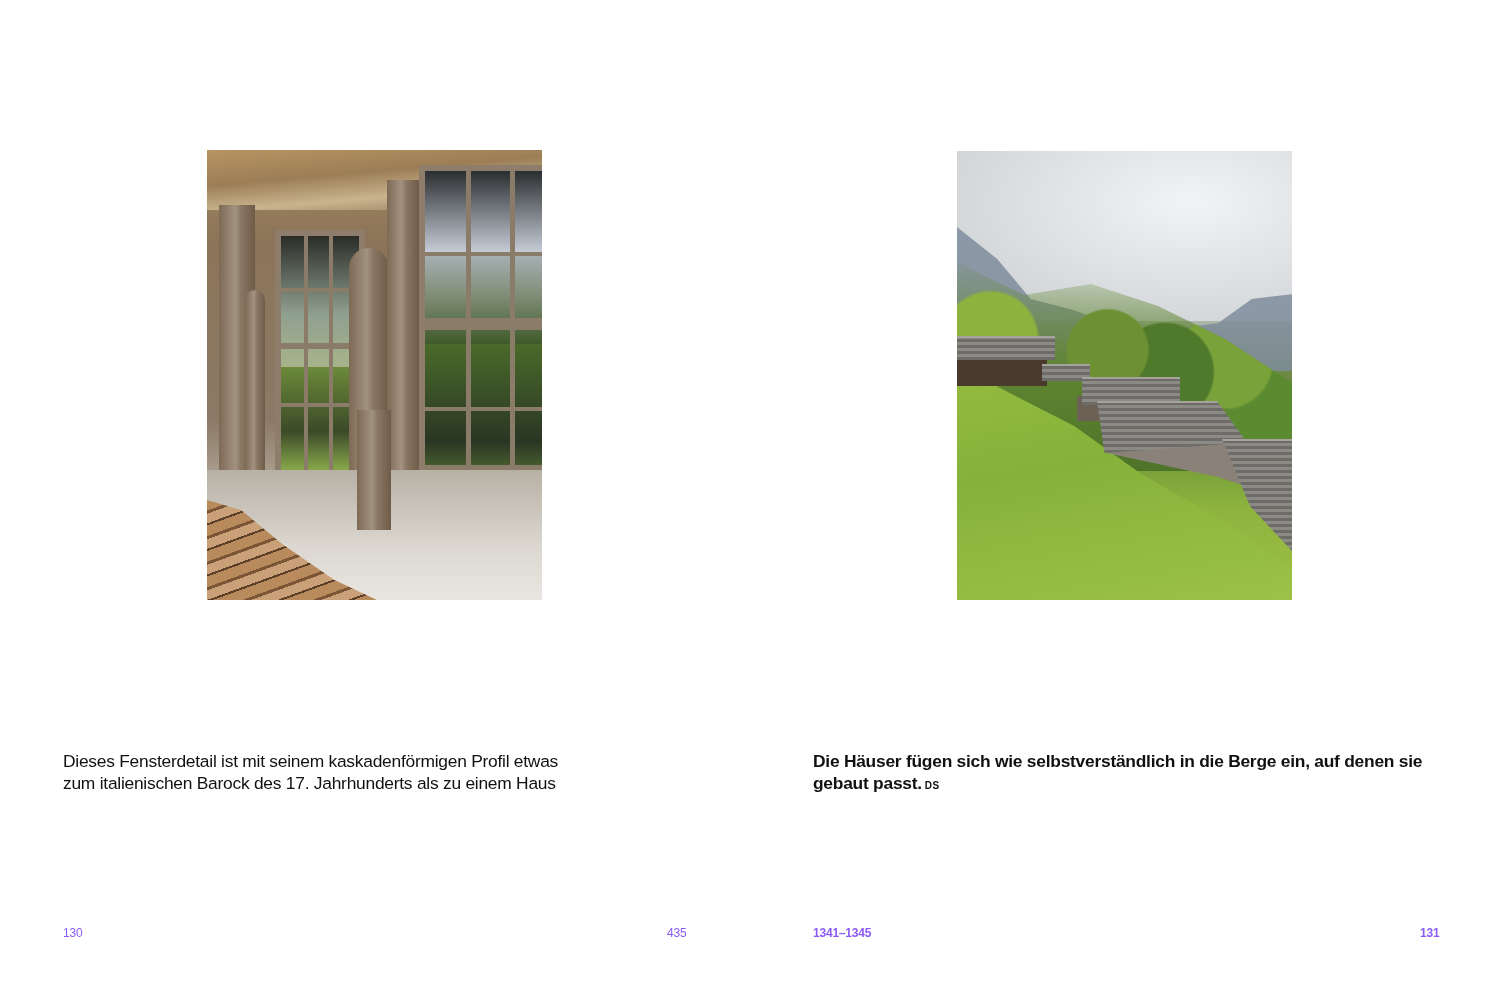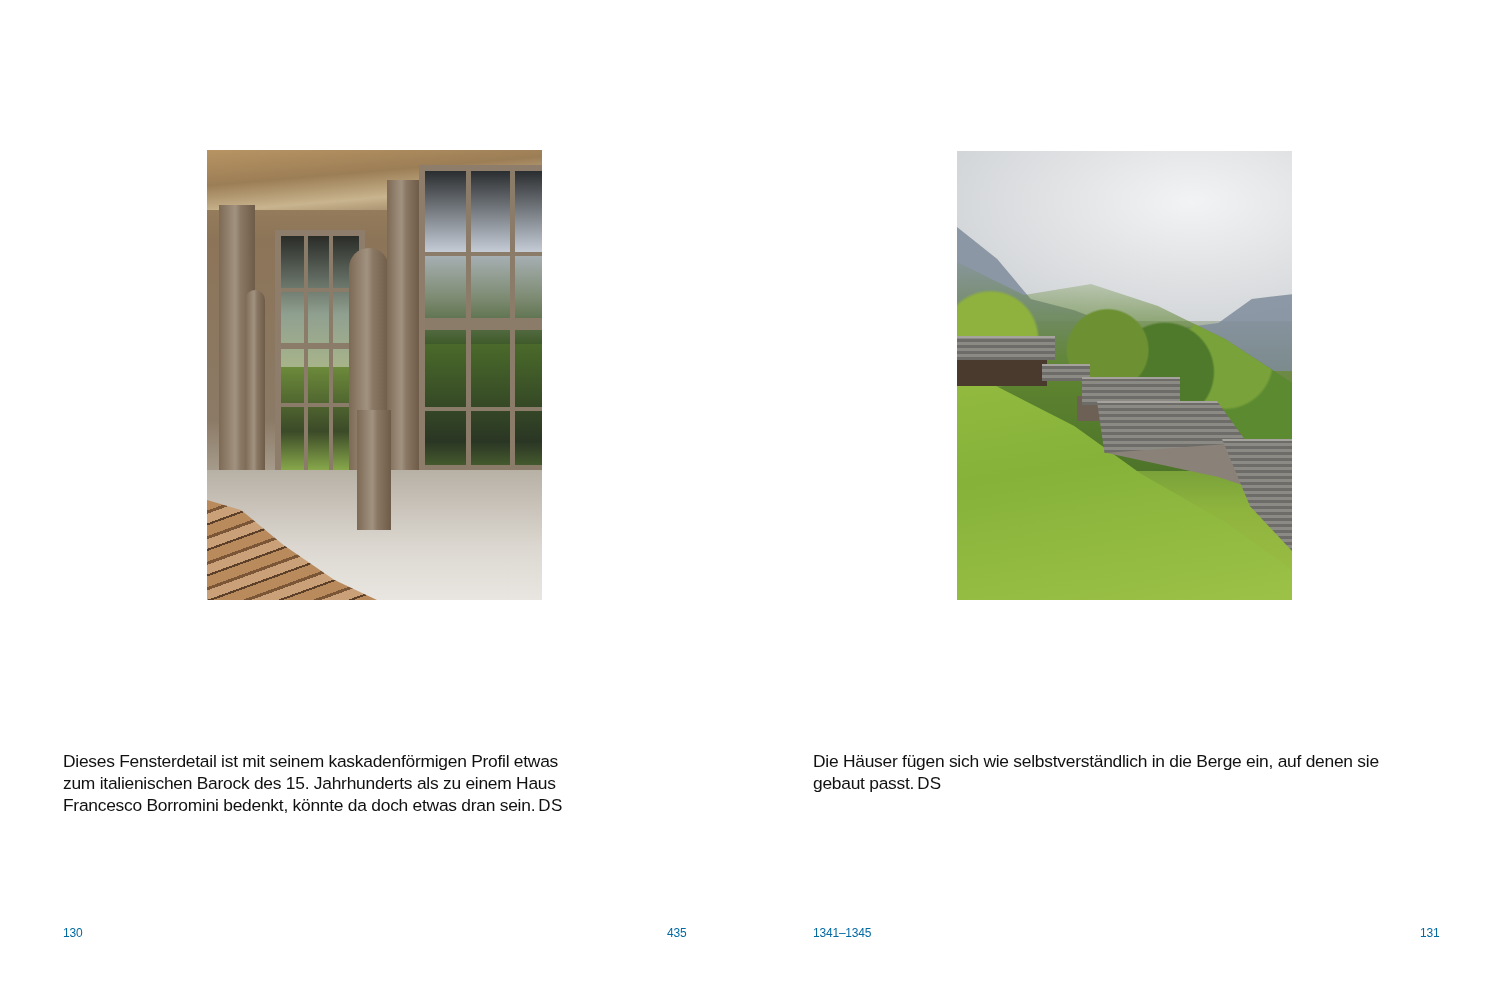--- a/index.html
+++ b/index.html
@@ -2,21 +2,21 @@
 <html><head>
   <meta charset="utf-8">
   <style>
     html, body { margin: 0; padding: 0; background: #ffffff; }
     body {
       width: 1500px; height: 1001px; position: relative; overflow: hidden;
       font-family: "Liberation Sans", "DejaVu Sans", sans-serif; color: #111111;
     }
     .page { position: absolute; top: 0; height: 1001px; width: 750px; }
     .page.left { left: 0; }
-    .page.right { left: 750px; }
+    .page.right { left: 750px; font-weight: bold; }
 
     .photo { position: absolute; top: 150px; width: 335px; height: 450px; overflow: hidden; }
     .page.left .photo { left: 207px; }
     .page.right .photo { left: 207px; top: 151px; height: 449px; }
 
     
     .p1 { background: linear-gradient(180deg, #a58a62 0%, #8c7458 20%, #8b7a66 60%, #c9c3b8 85%, #d8d4cc 100%); }
     .p1 .beam-top { position:absolute; left:0; top:0; width:100%; height:60px;
       background: linear-gradient(175deg,#b89463 0%, #9c7e56 40%, #c8b48e 70%, #8e7456 100%); }
     .p1 .post { position:absolute; background: linear-gradient(90deg,#7d6a55,#a19280 45%,#8a7865 60%,#6e5c48); }
@@ -46,23 +46,23 @@
       background: linear-gradient(170deg, #93bb3f 0%, #86b23a 40%, #9dc247 100%);
       clip-path: polygon(0 0, 35% 25%, 55% 45%, 80% 65%, 100% 85%, 100% 100%, 0 100%); }
     .p2 .roof { position:absolute; background: repeating-linear-gradient(0deg,#6e6c68 0 3px,#8c8a85 3px 6px); border-top:2px solid #a6a39e; }
     .p2 .hut { position:absolute; background:#4a3a2e; }
 
     
     .caption { position:absolute; top: 750px; font-size: 17.4px; line-height: 22.2px; letter-spacing: -0.25px; color:#111; }
     .page.left .caption { left: 63px; width: 600px; }
     .page.right .caption { left: 63px; width: 640px; }
     .caption .line { display:block; white-space: nowrap; }
-    .initials { font-size: 17px; letter-spacing: 0.4px; margin-left: 3px; }
+    .initials { font-size: 10px; letter-spacing: 0.4px; margin-left: 3px; }
 
-    .folio { position:absolute; top: 926px; font-size: 12px; color:#0369a1; letter-spacing:-0.2px; }
+    .folio { position:absolute; top: 926px; font-size: 12px; color:#8b5cf6; letter-spacing:-0.2px; }
   </style>
 </head>
 <body>
 
 <div class="page left">
   <div class="photo p1">
     <div class="beam-top"></div>
     <div class="post" style="left:12px;top:55px;width:36px;height:300px;"></div>
     <div class="post" style="left:38px;top:140px;width:20px;height:190px;border-radius:10px 10px 0 0;"></div>
     <div class="win" style="left:68px;top:80px;width:90px;height:250px;">
@@ -87,22 +87,21 @@
       <div class="mullion" style="left:0;top:64%;width:100%;height:4px;"></div>
       <div class="mullion" style="left:0;top:80%;width:100%;height:12px;"></div>
     </div>
     <div class="sill" style="top:320px;height:130px;"></div>
     <div class="post" style="left:150px;top:260px;width:34px;height:120px;"></div>
     <div class="logs"></div>
   </div>
 
   <div class="caption">
     <span class="line">Dieses Fensterdetail ist mit seinem kaskadenförmigen Profil etwas</span>
-    <span class="line">zum italienischen Barock des 15. Jahrhunderts als zu einem Haus</span>
-    <span class="line"><span>Francesco Borromini bedenkt, könnte da doch etwas dran sein.</span><span class="initials">DS</span></span>
+    <span class="line">zum italienischen Barock des 17. Jahrhunderts als zu einem Haus</span>
   </div>
 
   <div class="folio" style="left:63px;">130</div>
   <div class="folio" style="left:667px;">435</div>
 </div>
 
 <div class="page right">
   <div class="photo p2">
     <div class="sky"></div>
     <div class="mountain"></div>

